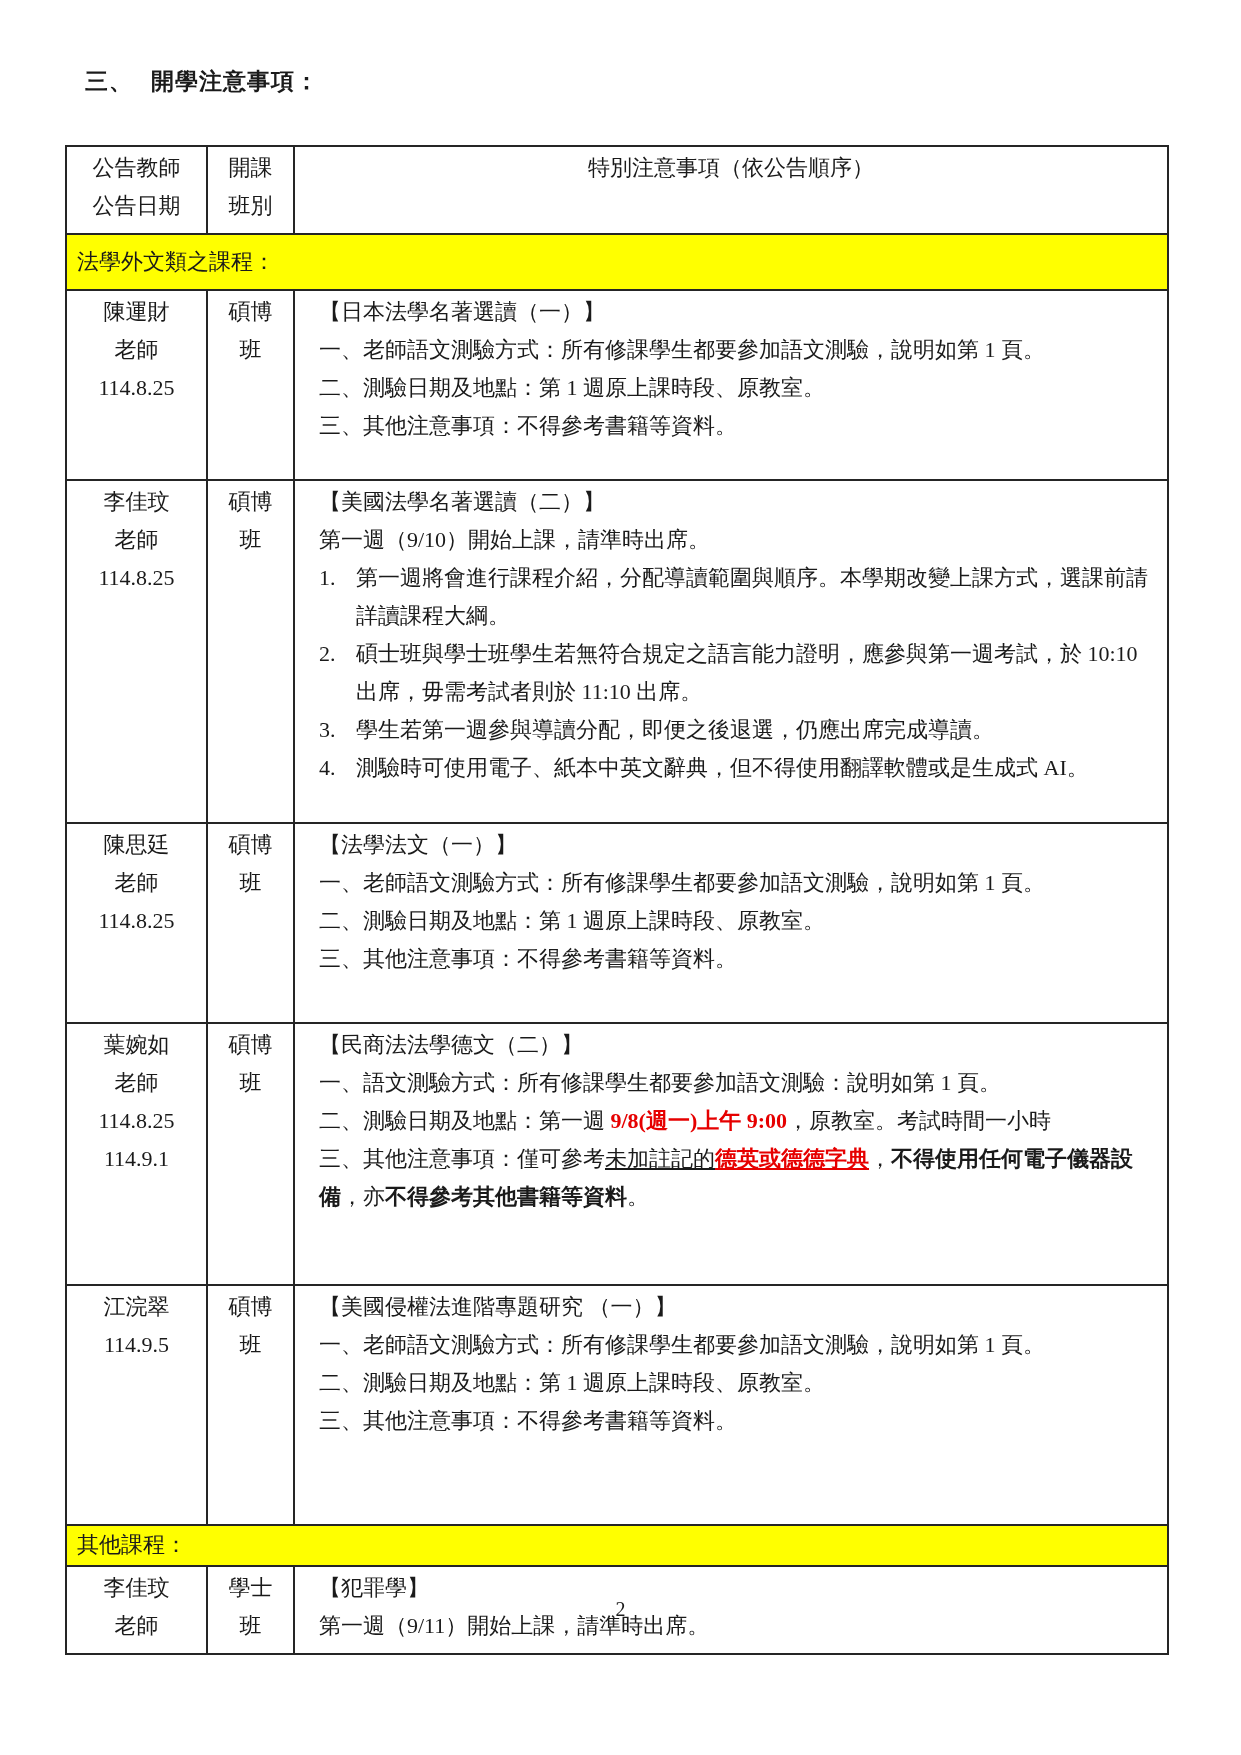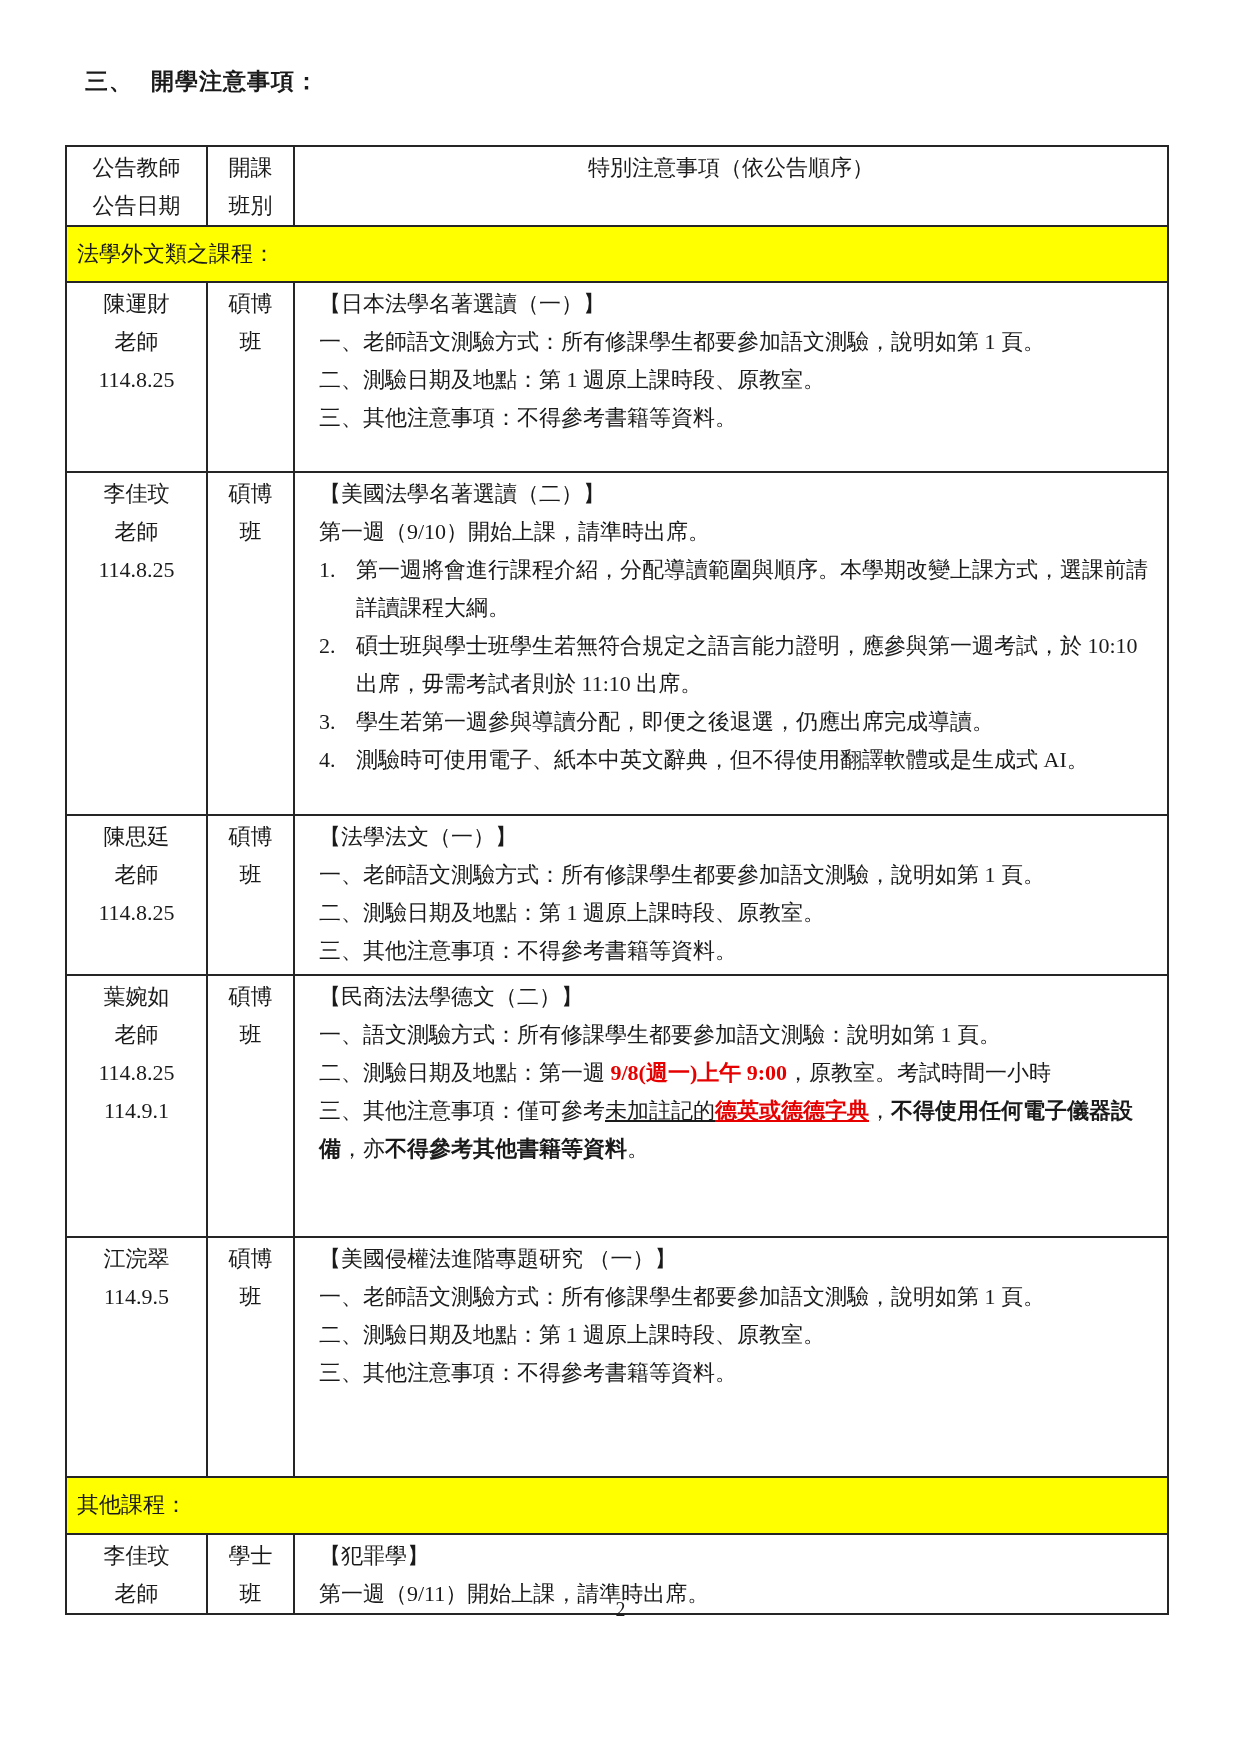--- a/index.html
+++ b/index.html
@@ -15,21 +15,21 @@
     font-size:23px; font-weight:bold; letter-spacing:1px;
   }
   .doc-title .gap { display:inline-block; width:18px; }
   table.notice-table {
     position:absolute; left:65px; top:145px; width:1104px;
     border-collapse:collapse; table-layout:fixed;
     font-size:22px; line-height:38px;
   }
   .notice-table td {
     border:2px solid #252525; vertical-align:top; overflow:hidden;
-    padding:2px 6px 0 6px;
+    padding:2px 6px 8px 6px;
   }
   td.cent { text-align:center; }
   td.notes { text-align:left; padding:2px 8px 0 24px; }
   tr.hl td {
     background:var(--highlight); padding:0 0 0 10px;
     vertical-align:middle; line-height:1.2;
   }
   .li { display:flex; }
   .li .m { width:37px; flex:none; }
   .li .t { flex:1; }
@@ -119,21 +119,21 @@
         <span class="m">3.</span>
         <span class="t">學生若第一週參與導讀分配，即便之後退選，仍應出席完成導讀。</span>
       </div>
       <div class="li">
         <span class="m">4.</span>
         <span class="t">測驗時可使用電子、紙本中英文辭典，但不得使用翻譯軟體或是生成式 AI。</span>
       </div>
     </td>
   </tr>
 
-  <tr style="height:160px">
+  <tr style="height:200px">
     <td class="cent">
       <div>陳思廷</div>
       <div>老師</div>
       <div>114.8.25</div>
     </td>
     <td class="cent">
       <div>碩博</div>
       <div>班</div>
     </td>
     <td class="notes">
@@ -177,21 +177,21 @@
       <div>班</div>
     </td>
     <td class="notes">
       <div>【美國侵權法進階專題研究 （一）】</div>
       <div>一、老師語文測驗方式：所有修課學生都要參加語文測驗，說明如第 1 頁。</div>
       <div>二、測驗日期及地點：第 1 週原上課時段、原教室。</div>
       <div>三、其他注意事項：不得參考書籍等資料。</div>
     </td>
   </tr>
 
-  <tr class="hl" style="height:57px">
+  <tr class="hl" style="height:41px">
     <td colspan="3">
       <span>其他課程：</span>
     </td>
   </tr>
 
   <tr style="height:76px">
     <td class="cent">
       <div>李佳玟</div>
       <div>老師</div>
     </td>

